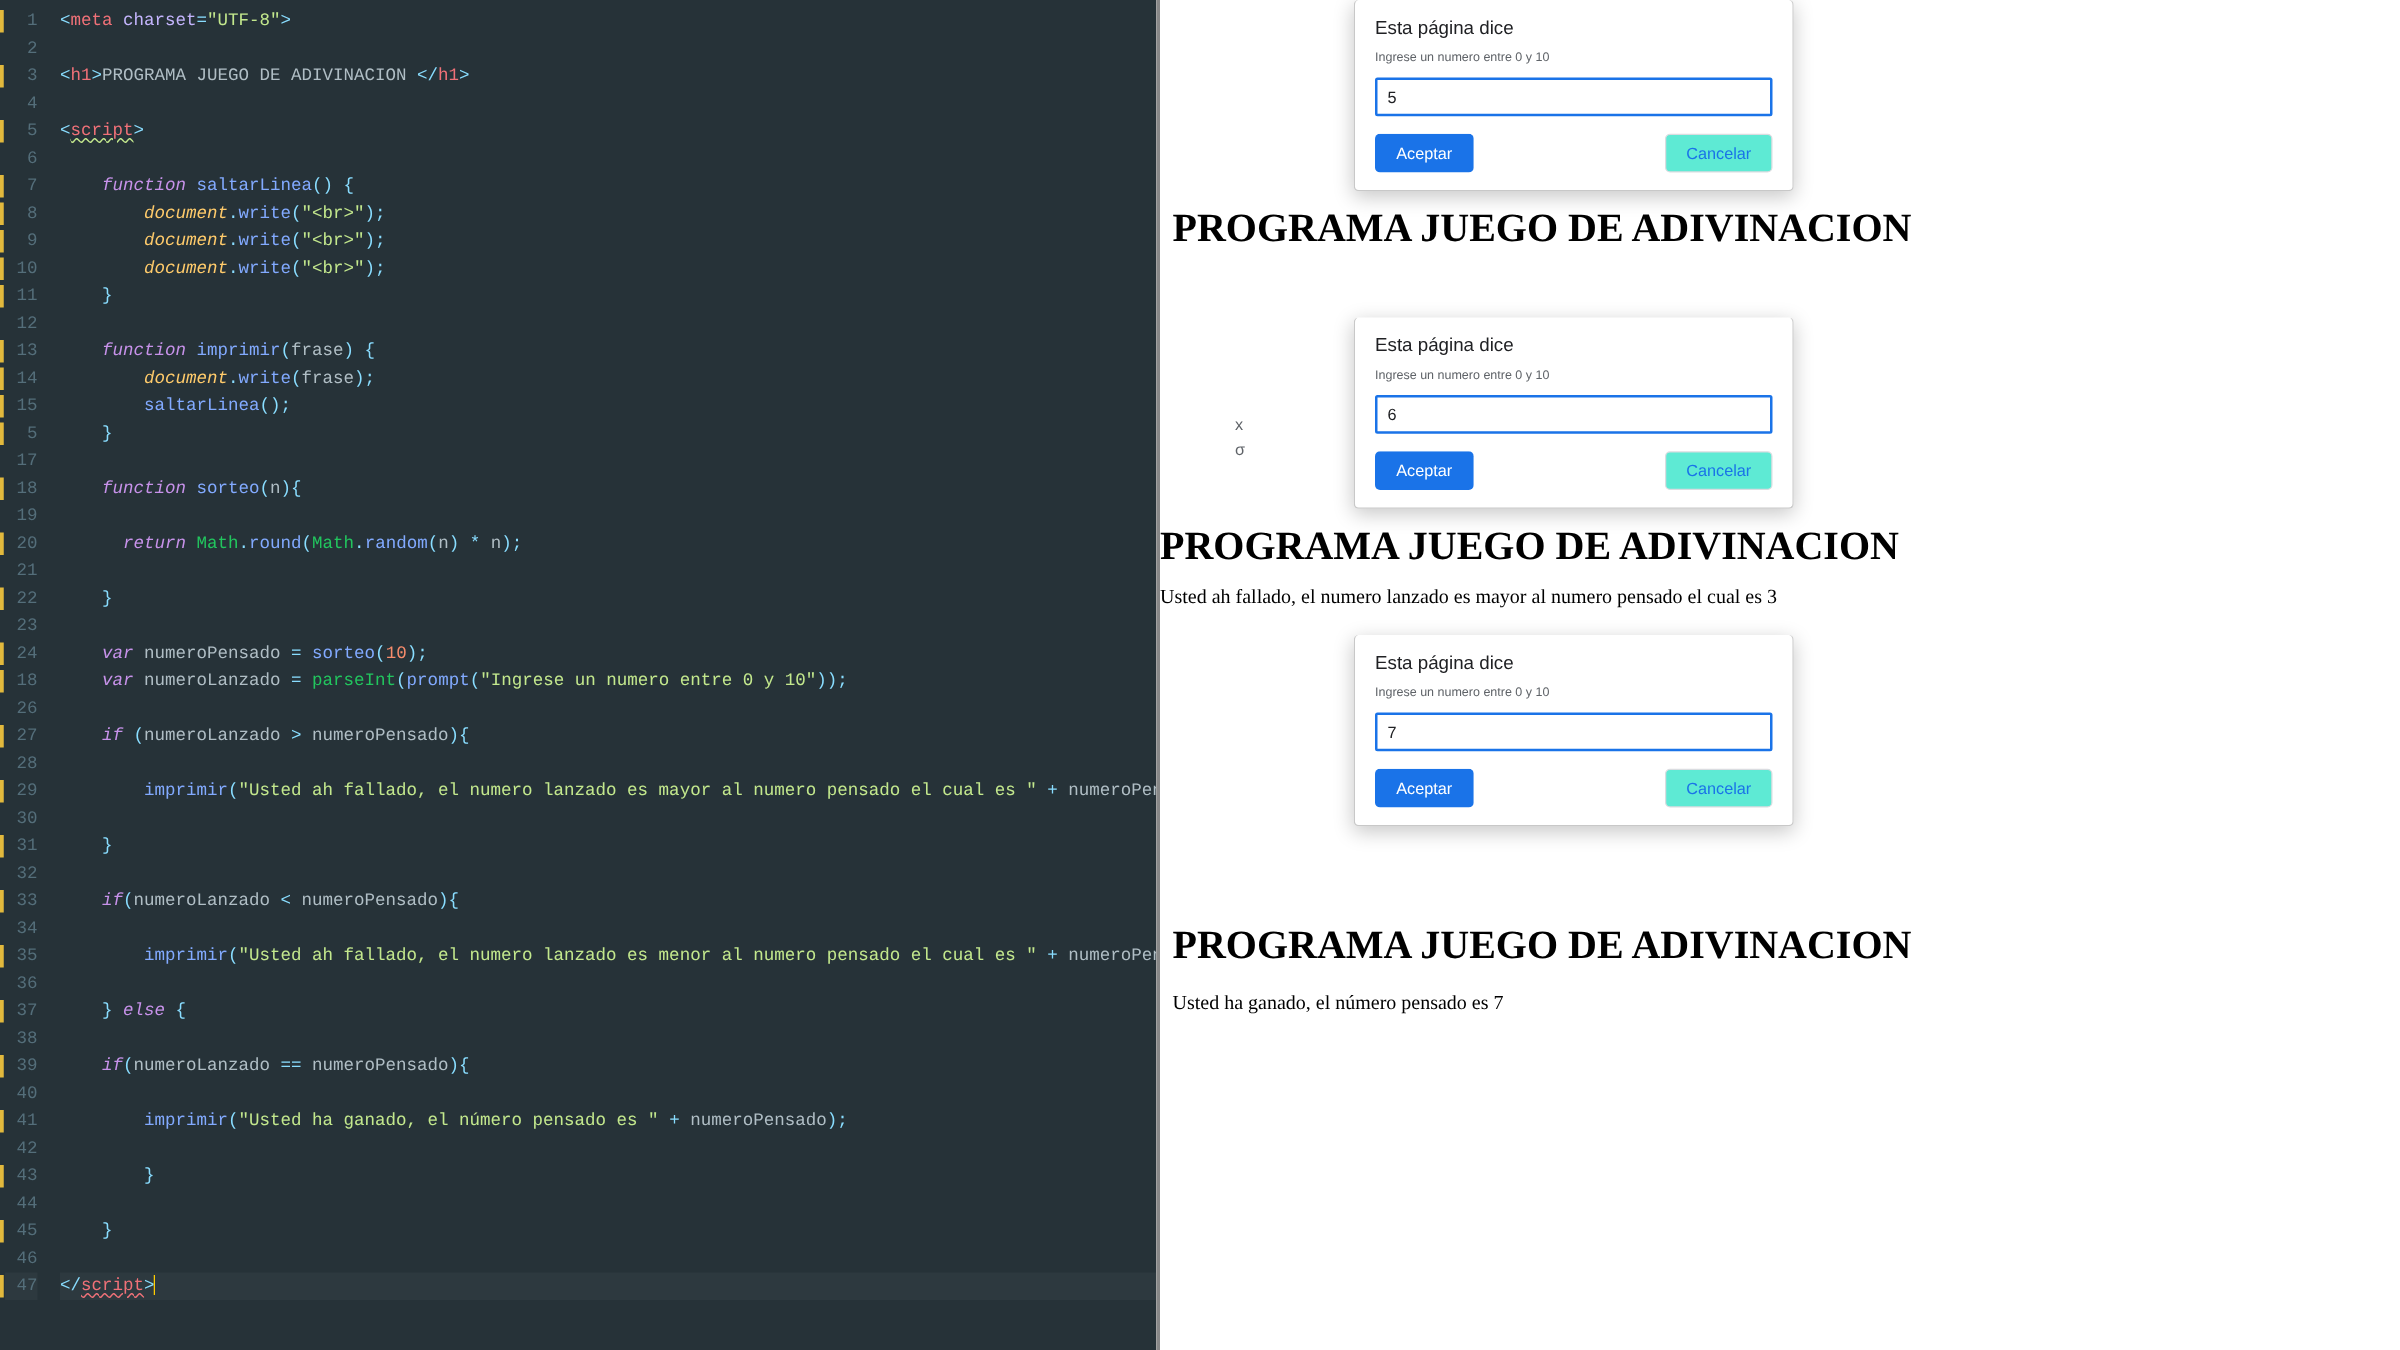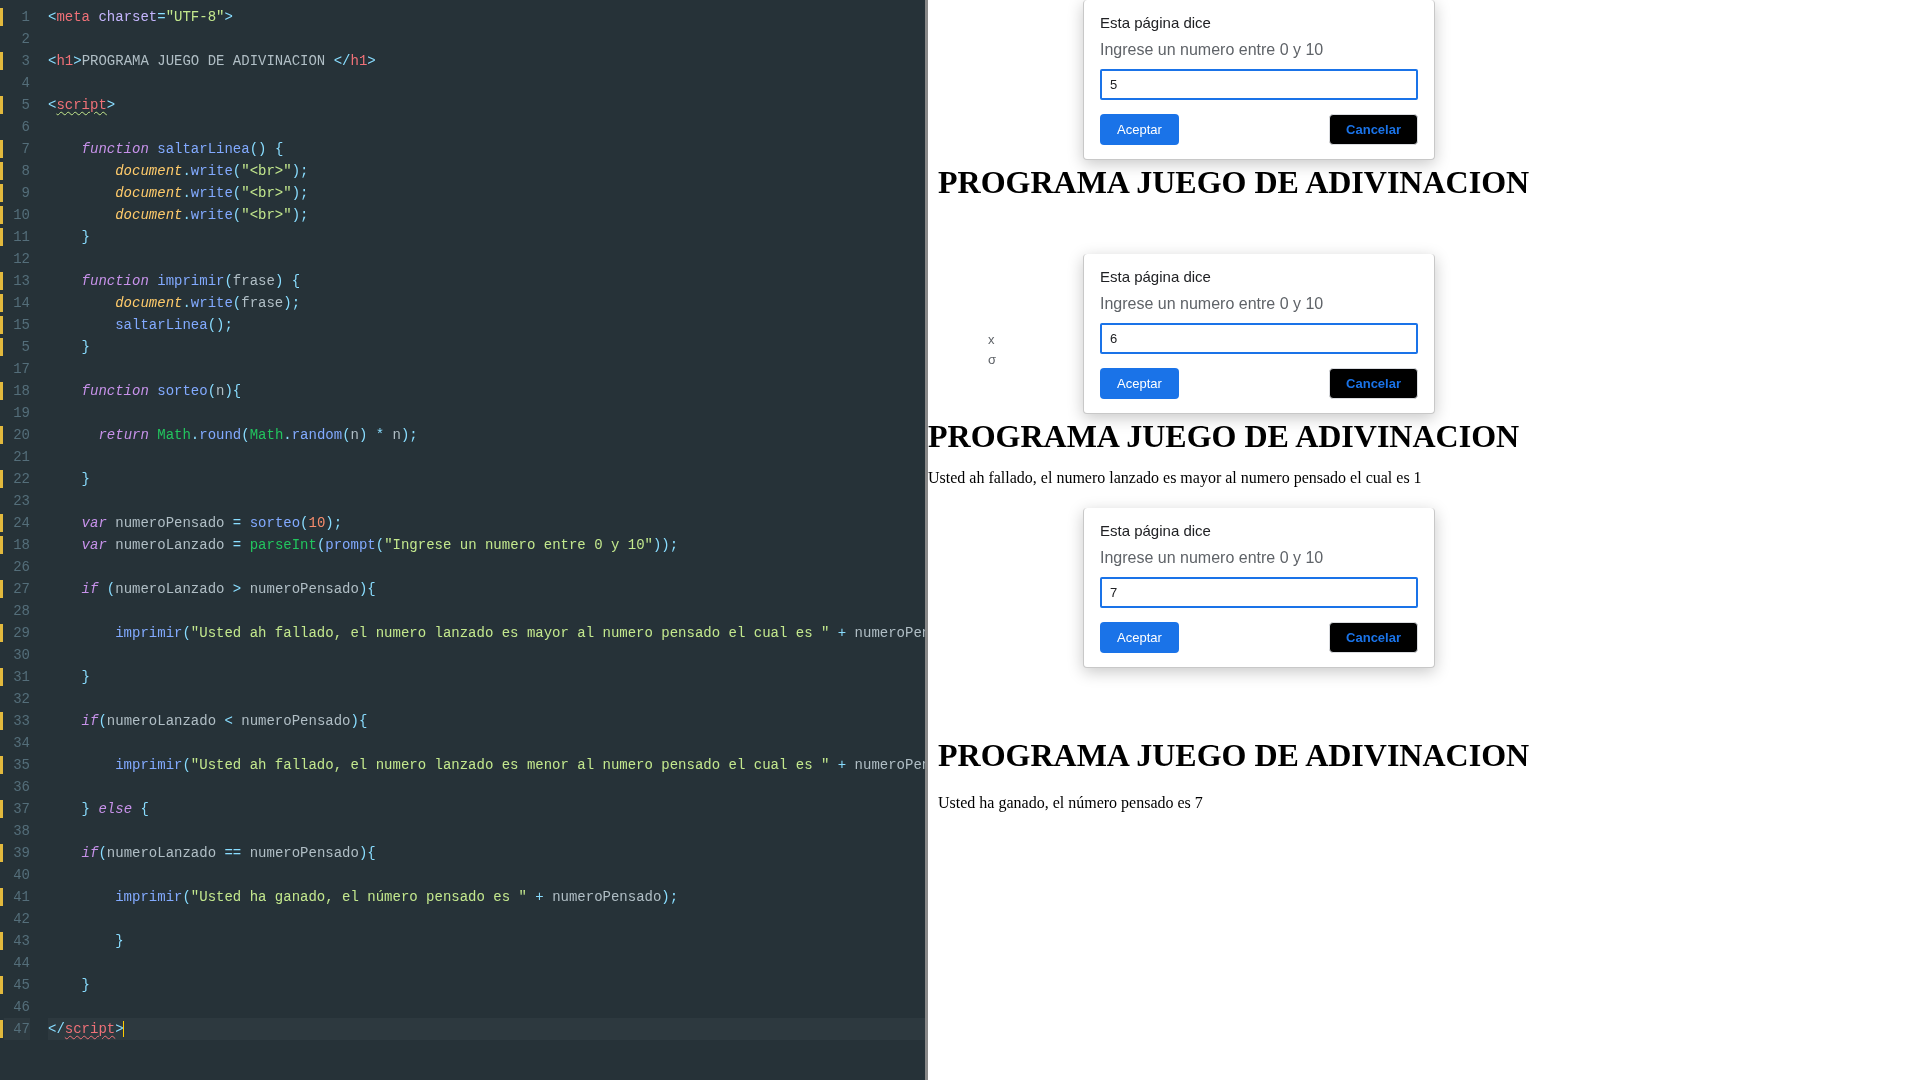--- a/index.html
+++ b/index.html
@@ -102,21 +102,21 @@
     box-shadow: 0 4px 16px rgba(0,0,0,0.22);
     padding: 14px 16px 14px 16px;
     font-family: 'Segoe UI', Arial, sans-serif;
   }
   .dialog-title {
     font-size: 15px;
     color: #202124;
     margin-bottom: 10px;
   }
   .dialog-msg {
-    font-size: 16px;
+    font-size: 10px;
     color: #5f6368;
     margin-bottom: 10px;
   }
   .dialog-input {
     width: 100%;
     font-size: 13px;
     padding: 6px 8px;
     border: 2px solid #1a73e8;
     border-radius: 2px;
     outline: none;
@@ -129,21 +129,21 @@
     gap: 0;
   }
   .btn {
     font-size: 13px;
     padding: 7px 16px;
     border-radius: 4px;
     cursor: pointer;
     border: 1px solid transparent;
   }
   .btn-primary { background: #1a73e8; color: #fff; }
-  .btn-secondary { background: #000000; color: #1a73e8; border-color: #dadce0; font-weight: bold; }
+  .btn-secondary { background: #5eead4; color: #1a73e8; border-color: #dadce0; }
   .sec1 { height: 150px; }
   .sec2 { height: 240px; }
   .sec3 { height: 275px; }
   .sec4 { height: 200px; }
   .hidden-run-chars {
     position:absolute; left: 60px; top: 330px; color:#5f6368; font-size: 13px; line-height: 20px;
   }
 </style>
 </head>
 <body>
@@ -228,21 +228,21 @@
     </div>
   </div>
 
   <div class="hidden-run-chars">
     <span>x</span><br>
     <span>σ</span>
   </div>
 
   <div class="section sec3">
     <h1 class="page-h1" style="margin-left:0;">PROGRAMA JUEGO DE ADIVINACION</h1>
-    <p class="page-text" style="margin-left:0;">Usted ah fallado, el numero lanzado es mayor al numero pensado el cual es 1</p>
+    <p class="page-text" style="margin-left:0;">Usted ah fallado, el numero lanzado es mayor al numero pensado el cual es 3</p>
     <div class="dialog" style="top:90px; left:155px;">
       <div class="dialog-title">Esta página dice</div>
       <div class="dialog-msg">Ingrese un numero entre 0 y 10</div>
       <input class="dialog-input" value="7" style="">
       <div class="dialog-actions">
         <button class="btn btn-primary">Aceptar</button>
         <button class="btn btn-secondary">Cancelar</button>
       </div>
     </div>
   </div>

